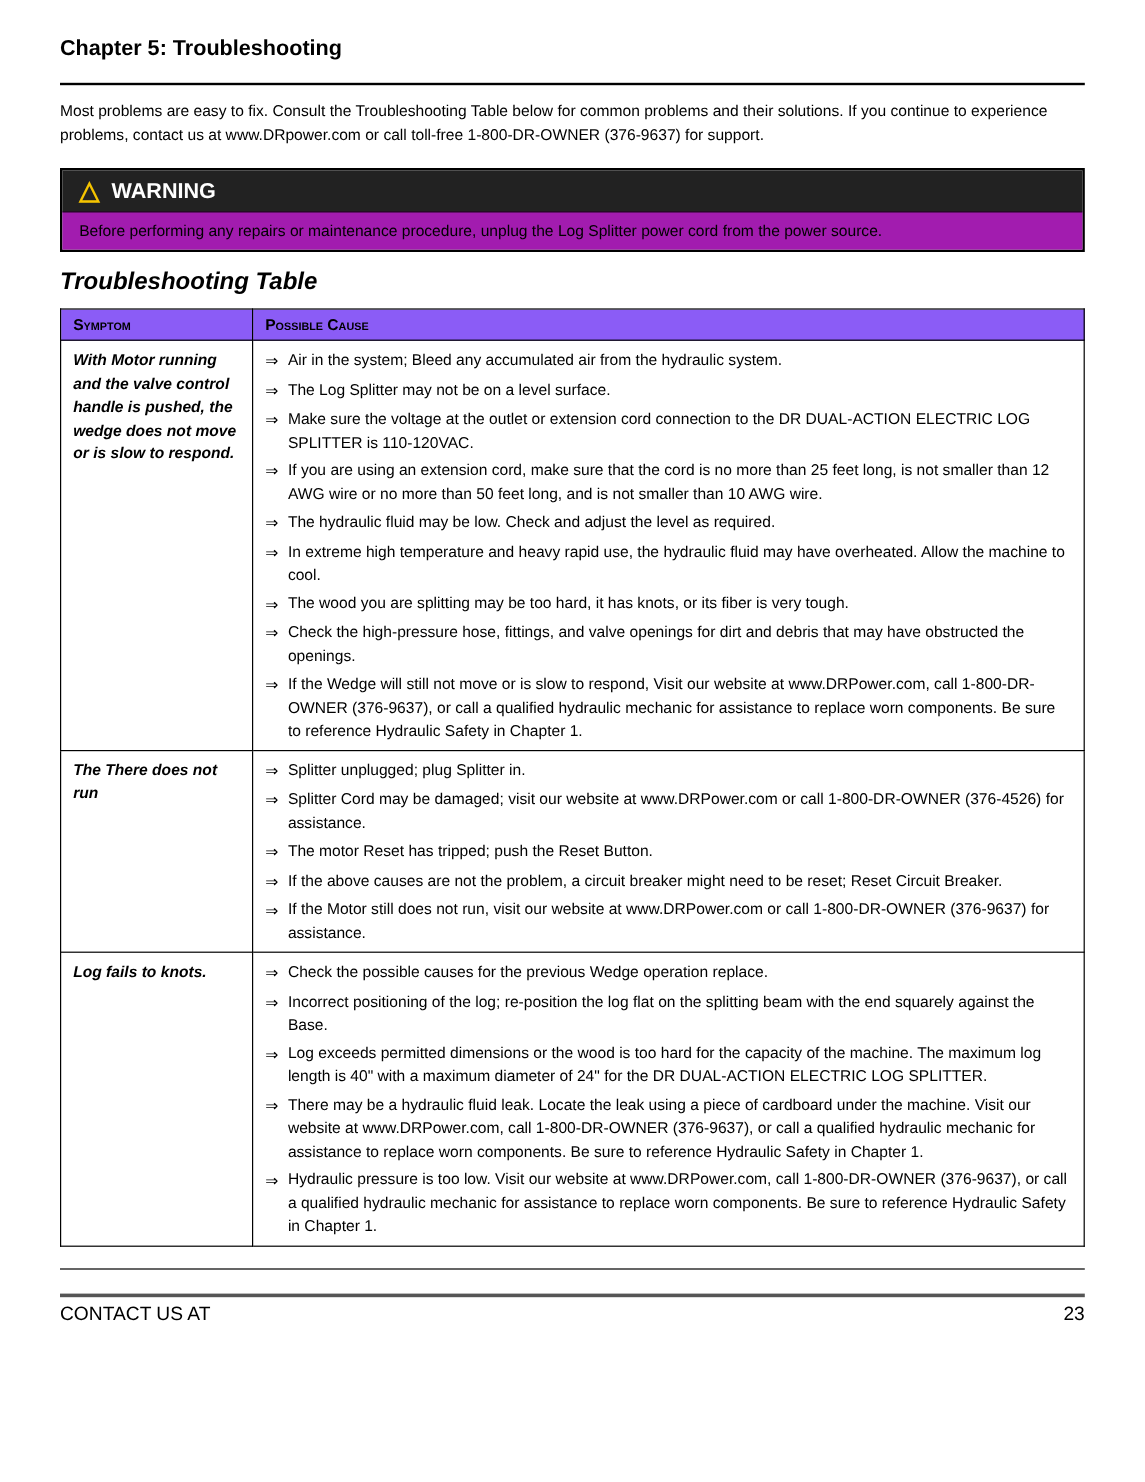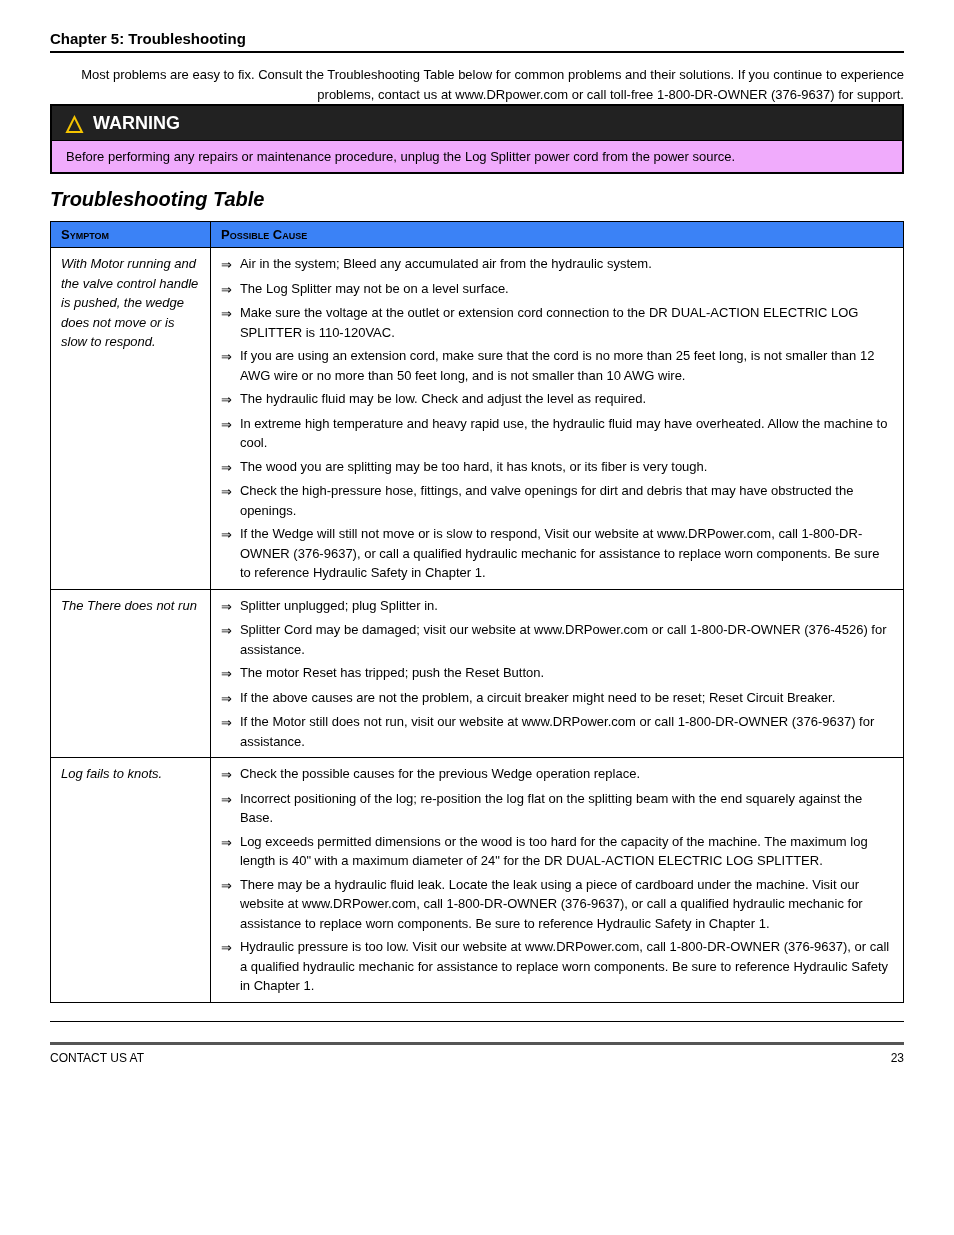--- a/index.html
+++ b/index.html
@@ -7,31 +7,31 @@
       background: #fff;
       font-family: Arial, sans-serif;
       font-size: 13px;
       color: #000;
       width: 954px;
       min-height: 1235px;
       padding: 30px 50px 30px 50px;
     }
 
     .chapter-title {
-      font-size: 15px;
+      font-size: 18px;
       font-weight: bold;
       border-bottom: 2px solid #000;
-      padding-bottom: 4px;
+      padding-bottom: 18px;
       margin-bottom: 12px;
     }
 
     .intro-text {
       font-size: 13px;
       line-height: 1.5;
-      text-align: right;
+      margin-bottom: 18px;
     }
 
     .warning-box {
       border: 2px solid #000;
       margin-bottom: 14px;
     }
 
     .warning-header {
       background: #222;
       color: #fff;
@@ -47,21 +47,21 @@
       display: inline-block;
       font-size: 22px;
       color: #f5c400;
       line-height: 1;
     }
 
     .warning-body {
       padding: 8px 14px;
       font-size: 13px;
       border-top: 1px solid #000;
-      background: #f0abfc;
+      background: #a21caf;
     }
 
     .section-title {
       font-style: italic;
       font-weight: bold;
       font-size: 20px;
       margin-bottom: 10px;
     }
 
     table.troubleshoot-table {
@@ -69,21 +69,21 @@
       border-collapse: collapse;
       font-size: 13px;
     }
 
     table.troubleshoot-table th {
       border: 1px solid #000;
       padding: 5px 10px;
       text-align: left;
       font-size: 13px;
       font-weight: normal;
-      background: #3b82f6;
+      background: #8b5cf6;
     }
 
     table.troubleshoot-table th.col-symptom {
       font-variant: small-caps;
       font-weight: bold;
       width: 160px;
     }
 
     table.troubleshoot-table th.col-cause {
       font-variant: small-caps;
@@ -94,20 +94,21 @@
       border: 1px solid #000;
       padding: 6px 10px;
       vertical-align: top;
     }
 
     td.symptom-cell {
       font-style: italic;
       width: 160px;
       vertical-align: top;
       line-height: 1.5;
+      font-weight: bold;
     }
 
     td.cause-cell {
       line-height: 1.5;
     }
 
     .cause-list {
       list-style: none;
       padding: 0;
       margin: 0;
@@ -129,21 +130,21 @@
       flex-shrink: 0;
       margin-top: 1px;
       font-size: 13px;
     }
 
     .footer {
       display: flex;
       justify-content: space-between;
       align-items: center;
       margin-top: 20px;
-      font-size: 12px;
+      font-size: 16px;
       border-top: 3px solid #555;
       padding-top: 6px;
     }
 
     .footer-line-top {
       border-top: 1px solid #000;
       margin-top: 18px;
     }
   </style>
 </head>

